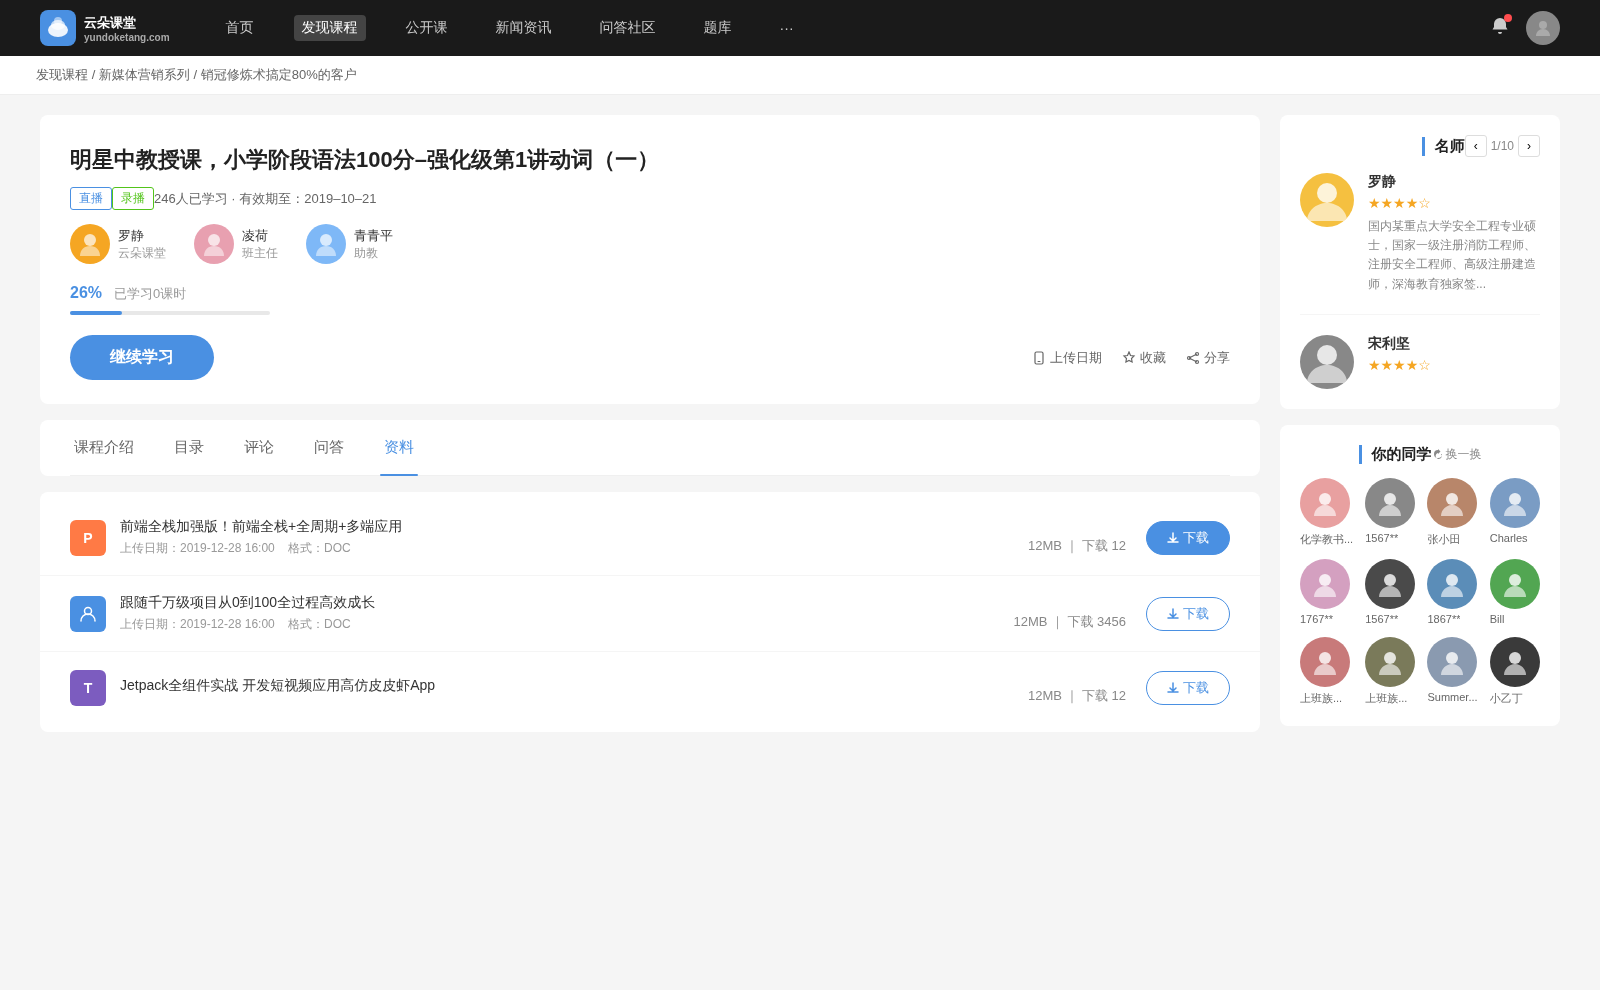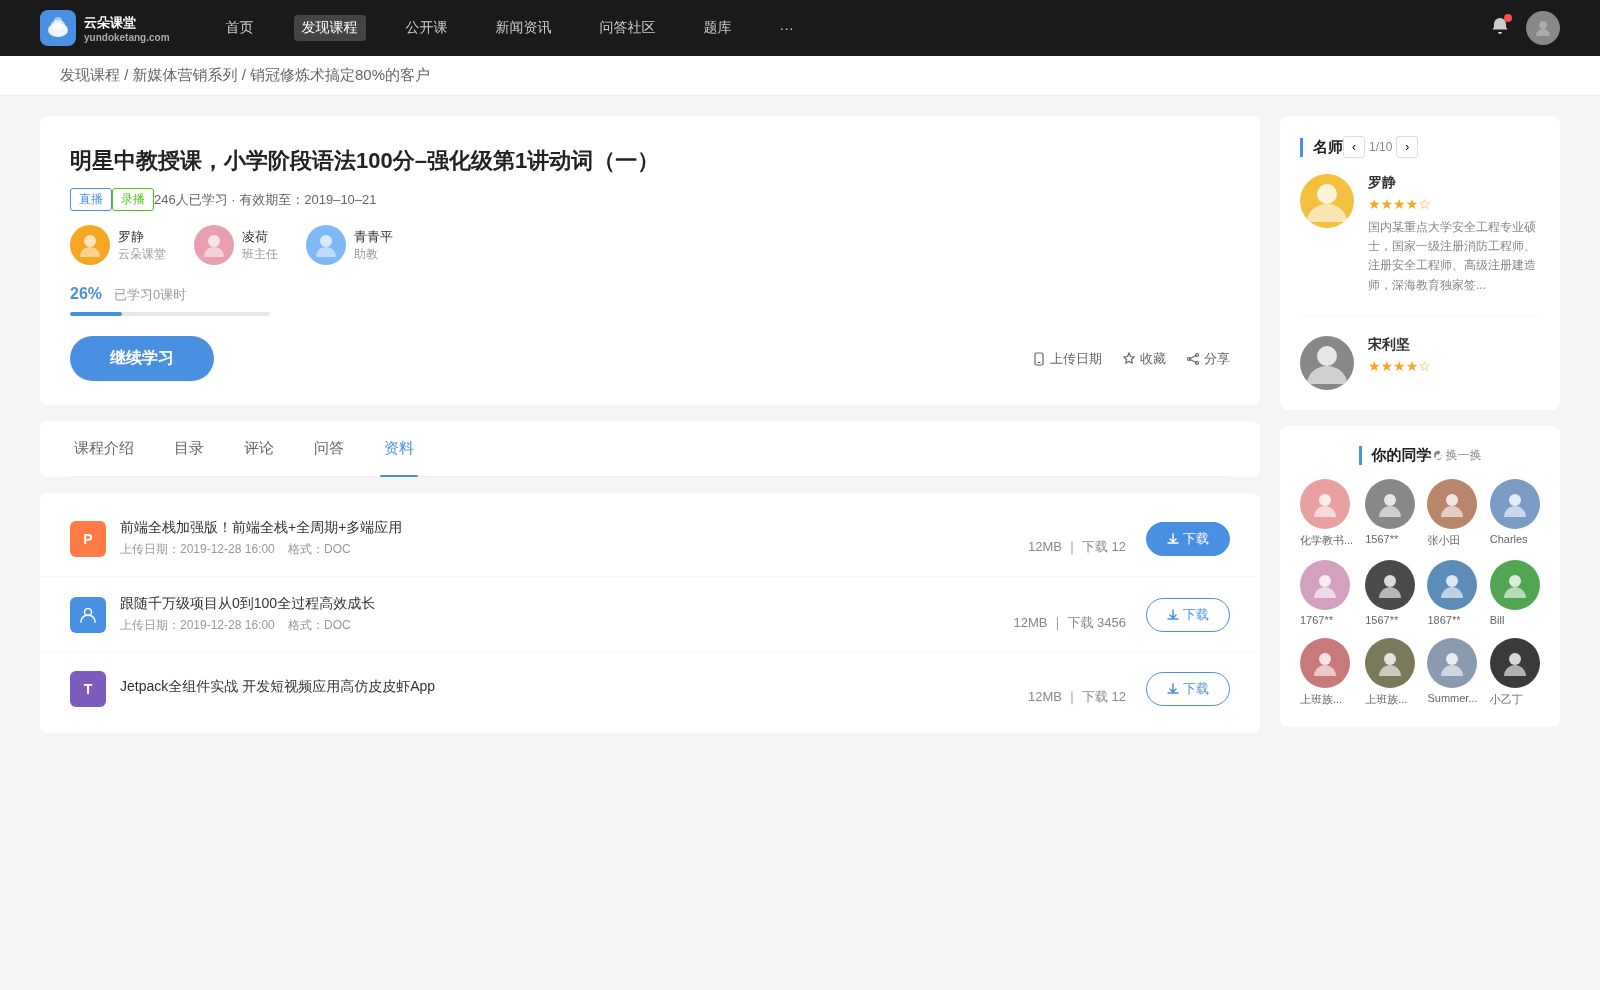--- a/index.html
+++ b/index.html
@@ -11,21 +11,21 @@
     .nav-logo .logo-icon { width: 36px; height: 36px; background: #4a90e2; border-radius: 8px; display: flex; align-items: center; justify-content: center; color: #fff; font-size: 12px; font-weight: bold; }
     .nav-item { color: #ccc; font-size: 14px; cursor: pointer; padding: 4px 8px; border-radius: 4px; }
     .nav-item:hover, .nav-item.active { color: #fff; background: #333; }
     .nav-item.active { background: #444; }
     .nav-right { margin-left: auto; display: flex; align-items: center; gap: 16px; }
     .nav-bell { position: relative; cursor: pointer; color: #ccc; font-size: 18px; }
     .nav-bell-dot { position: absolute; top: -2px; right: -2px; width: 8px; height: 8px; background: #ff4d4f; border-radius: 50%; }
     .nav-avatar { width: 34px; height: 34px; border-radius: 50%; background: #888; overflow: hidden; cursor: pointer; display: flex; align-items: center; justify-content: center; color: #fff; font-size: 16px; }
 
     
-    .breadcrumb { padding: 10px 60px; font-size: 15px; color: #888; background: #fff; border-bottom: 1px solid #eee; }
+    .breadcrumb { padding: 10px 36px; font-size: 13px; color: #888; background: #fff; border-bottom: 1px solid #eee; }
     .breadcrumb span { color: #666; }
     .breadcrumb a { color: #666; text-decoration: none; cursor: pointer; }
 
     
     .main-layout { display: flex; gap: 20px; padding: 20px 40px; max-width: 1600px; margin: 0 auto; }
 
     
     .left-content { flex: 1; min-width: 0; }
 
     
@@ -75,21 +75,21 @@
     .file-meta { font-size: 12px; color: #999; }
     .file-stats { color: #888; font-size: 13px; margin-right: 20px; white-space: nowrap; margin-top: 16px; }
     .btn-download { border: 1px solid #4a90e2; color: #4a90e2; background: #fff; border-radius: 20px; padding: 7px 20px; font-size: 13px; cursor: pointer; display: flex; align-items: center; gap: 4px; white-space: nowrap; }
     .btn-download.filled { background: #4a90e2; color: #fff; }
 
     
     .right-sidebar { width: 280px; flex-shrink: 0; }
 
     
     .sidebar-card { background: #fff; border-radius: 8px; padding: 20px; margin-bottom: 16px; }
-    .sidebar-card-header { display: flex; align-items: center; justify-content: flex-start; margin-bottom: 16px; }
+    .sidebar-card-header { display: flex; align-items: center; justify-content: flex-end; margin-bottom: 16px; }
     .sidebar-section-title { font-size: 15px; font-weight: bold; color: #222; border-left: 3px solid #4a90e2; padding-left: 10px; }
     .pagination-sm { display: flex; align-items: center; gap: 4px; color: #888; font-size: 12px; }
     .pagination-sm button { border: 1px solid #ddd; background: #fff; cursor: pointer; width: 22px; height: 22px; border-radius: 3px; font-size: 12px; }
     .teacher-profile { display: flex; gap: 14px; align-items: flex-start; margin-bottom: 20px; padding-bottom: 20px; border-bottom: 1px solid #f5f5f5; }
     .teacher-profile:last-child { border-bottom: none; margin-bottom: 0; padding-bottom: 0; }
     .t-avatar { width: 54px; height: 54px; border-radius: 50%; flex-shrink: 0; display: flex; align-items: center; justify-content: center; overflow: hidden; }
     .t-details { flex: 1; min-width: 0; }
     .t-name { font-size: 14px; font-weight: bold; color: #333; margin-bottom: 4px; }
     .stars { color: #f5a623; font-size: 14px; margin-bottom: 6px; }
     .t-desc { font-size: 12px; color: #888; line-height: 1.6; }

